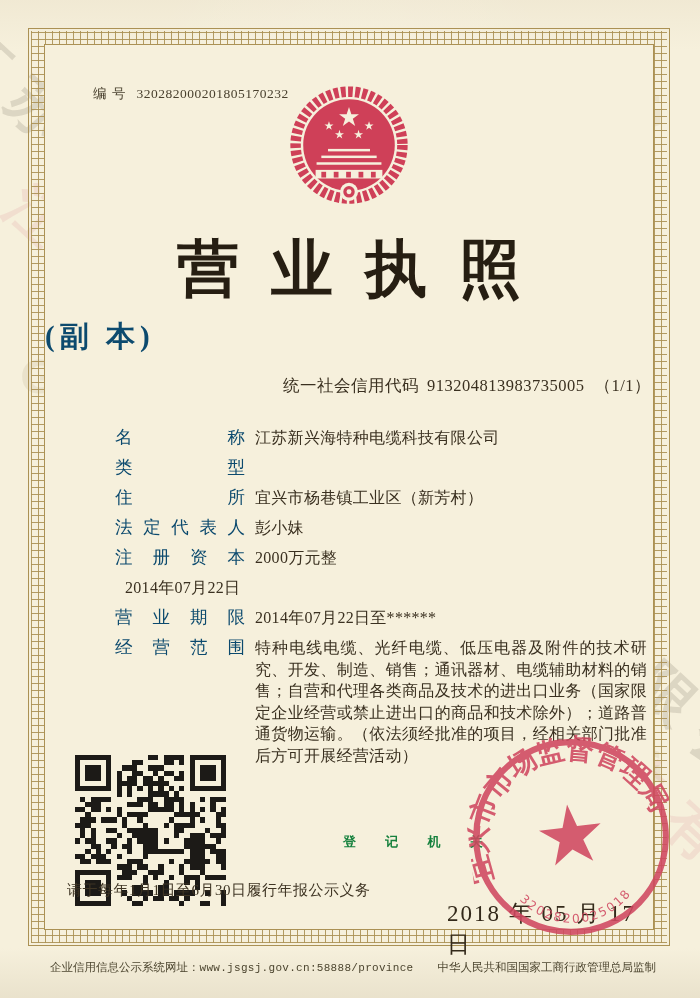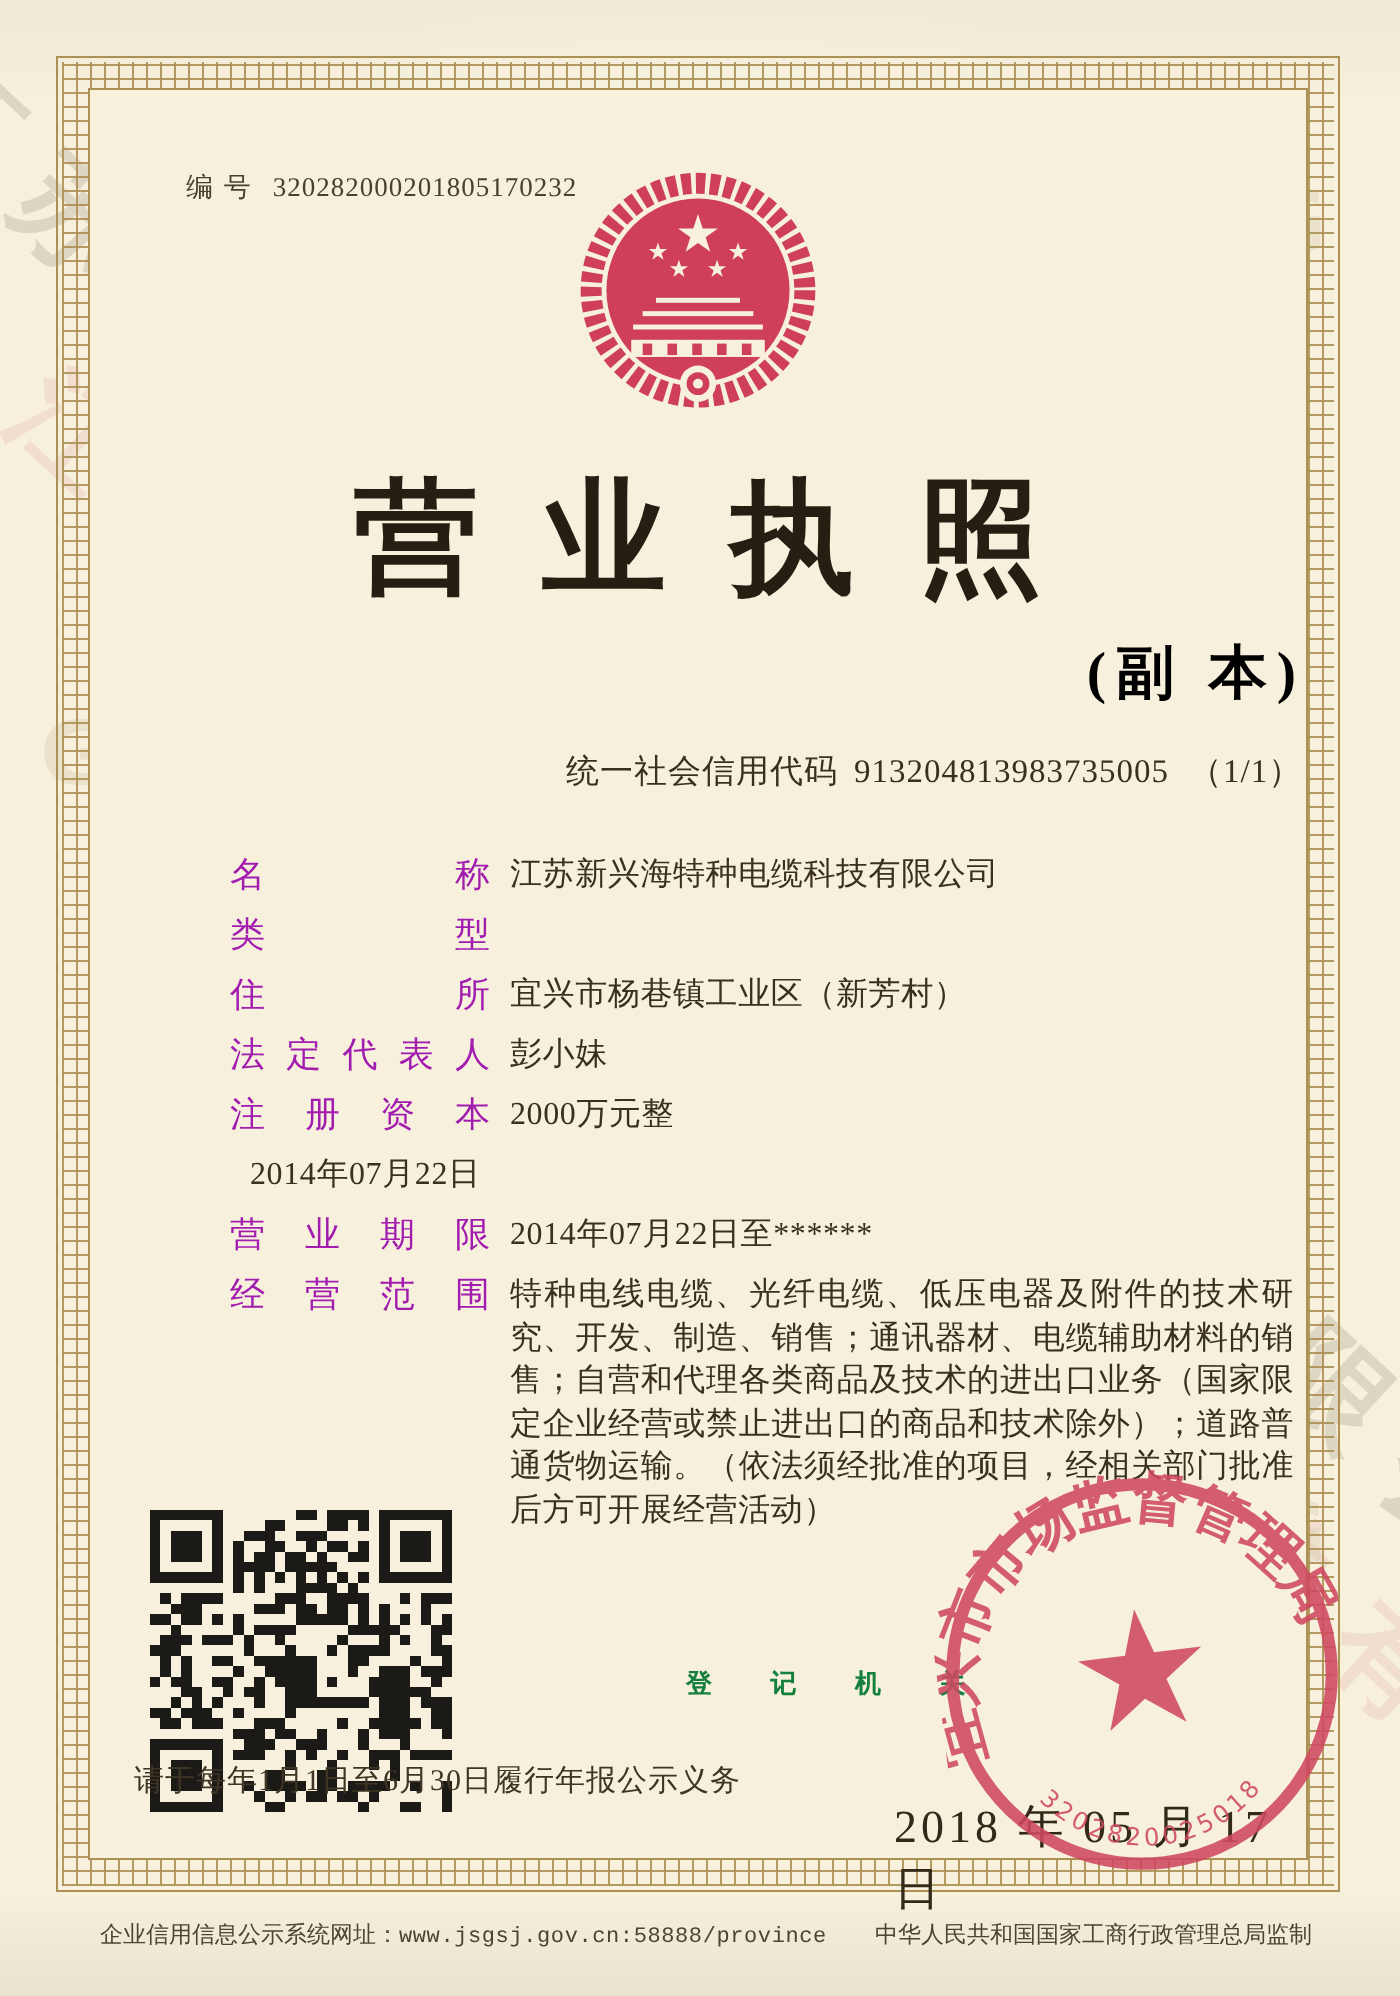--- a/index.html
+++ b/index.html
@@ -46,32 +46,32 @@
   .serial{position:absolute;left:48px;top:40px;font-size:13.5px;letter-spacing:1px;color:#49402e;}
   .serial .num{margin-left:10px;letter-spacing:0.5px;font-family:"Liberation Serif",serif;}
   .emblem{position:absolute;left:242px;top:38px;width:124px;height:128px;}
   .title{
     position:absolute;left:0;top:182px;width:100%;text-align:center;
     font-family:"DejaVu Sans","Liberation Sans",sans-serif;font-weight:900;
     font-size:62px;letter-spacing:32px;padding-left:32px;box-sizing:border-box;
     color:#261e12;
   }
   .subtitle{
-    position:absolute;left:0;top:272px;width:100%;text-align:right;
-    font-size:29px;letter-spacing:5px;color:#000000;font-weight:bold;
+    position:absolute;left:0;top:272px;width:100%;text-align:left;
+    font-size:29px;letter-spacing:5px;color:#0c4a6e;font-weight:bold;
   }
   .credit-line{
     position:absolute;left:238px;top:330px;font-size:16.5px;color:#3a3020;letter-spacing:0.5px;
   }
   .credit-line .code{margin-left:8px;}
   .credit-line .pages{margin-left:10px;}
   .fields{position:absolute;left:70px;top:382px;width:532px;}
   .field-row{display:flex;margin-bottom:8.5px;line-height:21.5px;}
   .field-label{
-    width:130px;flex:0 0 130px;font-size:17.5px;color:#a21caf;
+    width:130px;flex:0 0 130px;font-size:17.5px;color:#0c4a6e;
     text-align:justify;text-align-last:justify;text-justify:inter-character;
   }
   .field-value{
     flex:1;margin-left:10px;font-size:16px;color:#3a3020;
     text-align:justify;letter-spacing:0.3px;
   }
   .qr{position:absolute;left:30px;top:710px;width:151px;height:151px;}
   .reg-authority{
     position:absolute;left:298px;top:788px;font-size:13px;letter-spacing:13px;color:#15803d;font-weight:bold;
   }

